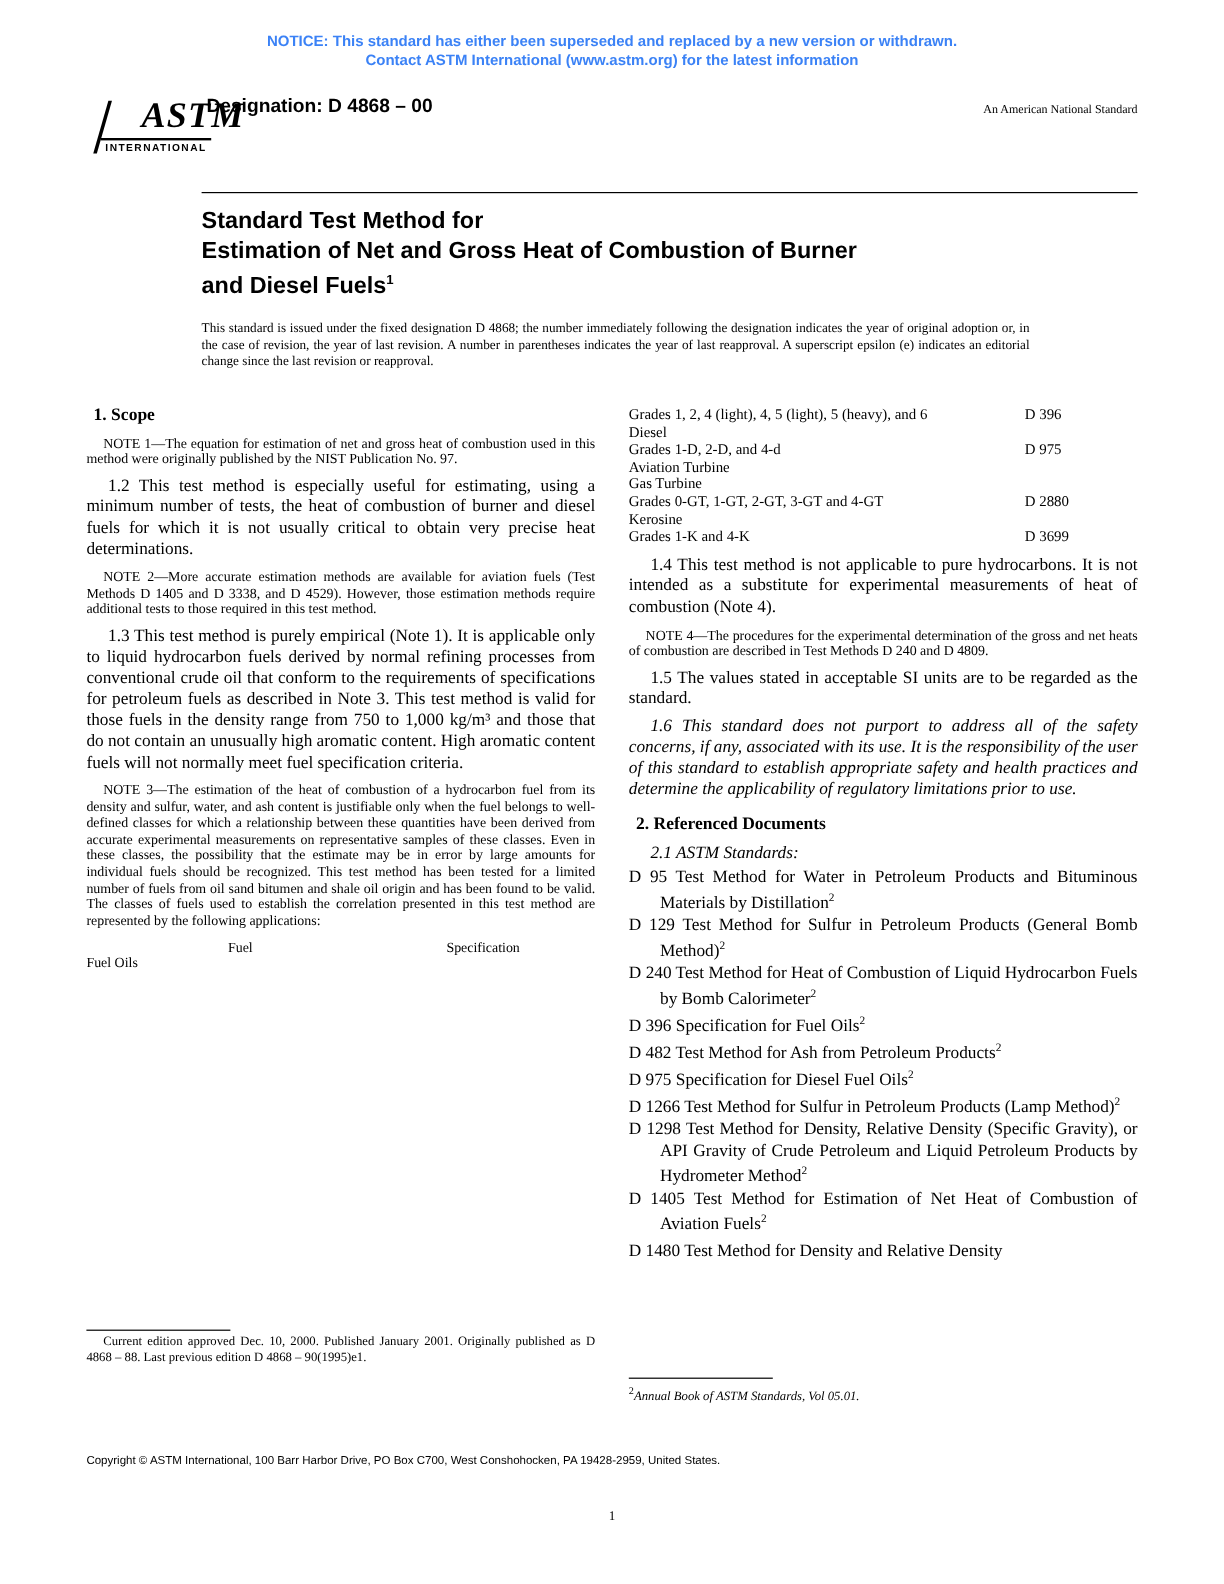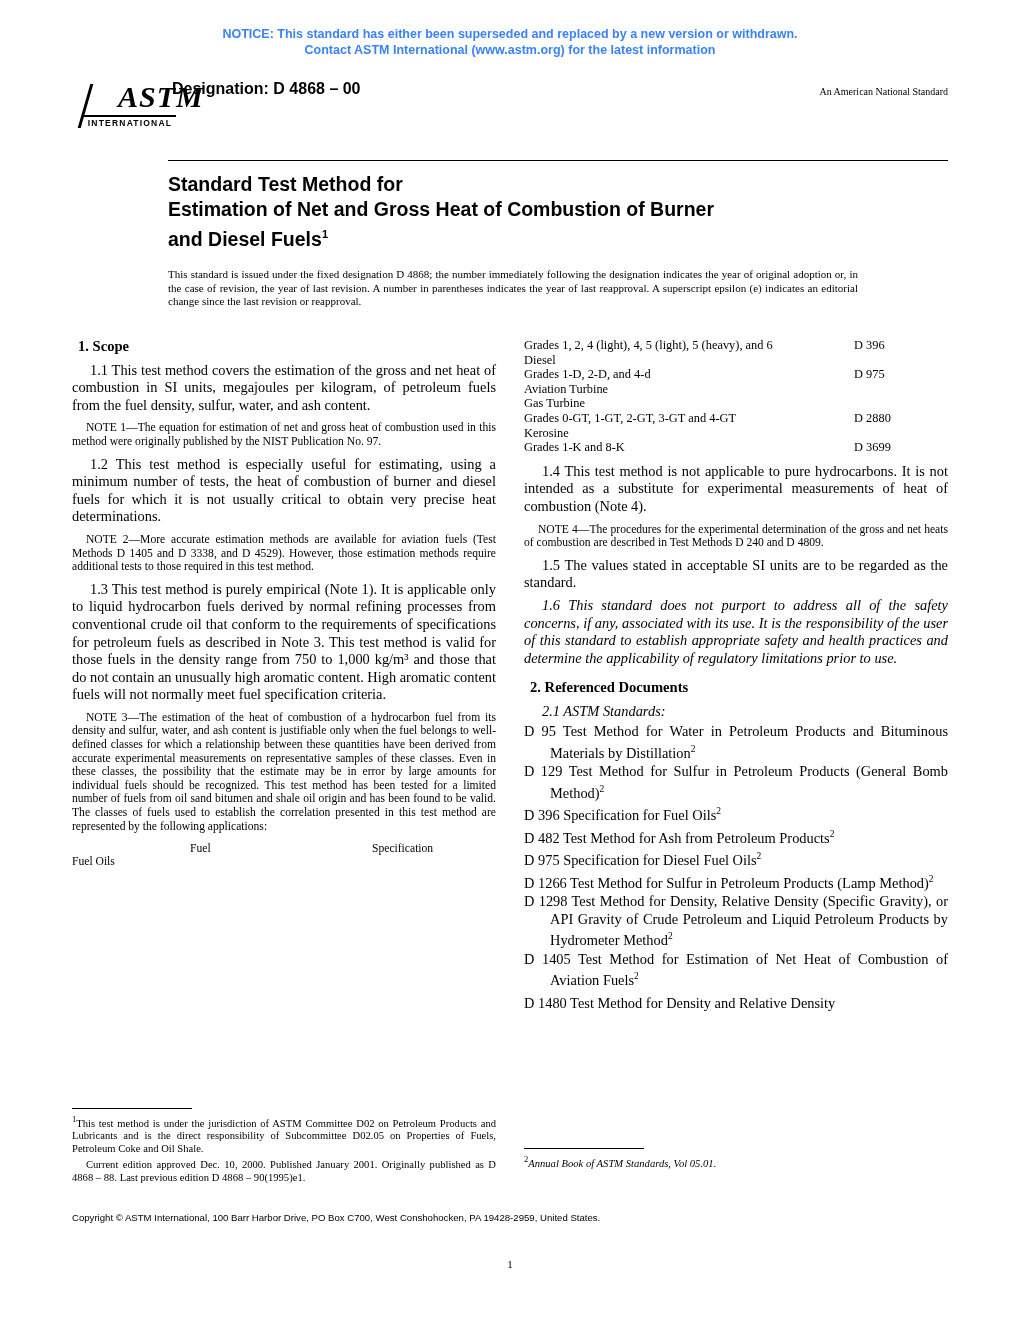--- a/index.html
+++ b/index.html
@@ -289,21 +289,20 @@
       <span>Standard Test Method for</span><br>
       <span>Estimation of Net and Gross Heat of Combustion of Burner</span><br>
       <span>and Diesel Fuels</span><sup>1</sup>
     </h1>
   </div>
 
   <div class="issued">This standard is issued under the fixed designation D 4868; the number immediately following the designation indicates the year of original adoption or, in the case of revision, the year of last revision. A number in parentheses indicates the year of last reapproval. A superscript epsilon (e) indicates an editorial change since the last revision or reapproval.</div>
 
   <div class="col col-left">
     <h2 class="sec">1.  Scope</h2>
-    <p class="para">1.1  This test method covers the estimation of the gross and net heat of combustion in SI units, megajoules per kilogram, of petroleum fuels from the fuel density, sulfur, water, and ash content.</p>
     <p class="note">NOTE 1—The equation for estimation of net and gross heat of combustion used in this method were originally published by the NIST Publication No. 97.</p>
     <p class="para">1.2  This test method is especially useful for estimating, using a minimum number of tests, the heat of combustion of burner and diesel fuels for which it is not usually critical to obtain very precise heat determinations.</p>
     <p class="note">NOTE 2—More accurate estimation methods are available for aviation fuels (Test Methods D 1405 and D 3338, and D 4529). However, those estimation methods require additional tests to those required in this test method.</p>
     <p class="para">1.3  This test method is purely empirical (Note 1). It is applicable only to liquid hydrocarbon fuels derived by normal refining processes from conventional crude oil that conform to the requirements of specifications for petroleum fuels as described in Note 3. This test method is valid for those fuels in the density range from 750 to 1,000 kg/m³ and those that do not contain an unusually high aromatic content. High aromatic content fuels will not normally meet fuel specification criteria.</p>
     <p class="note">NOTE 3—The estimation of the heat of combustion of a hydrocarbon fuel from its density and sulfur, water, and ash content is justifiable only when the fuel belongs to well-defined classes for which a relationship between these quantities have been derived from accurate experimental measurements on representative samples of these classes. Even in these classes, the possibility that the estimate may be in error by large amounts for individual fuels should be recognized. This test method has been tested for a limited number of fuels from oil sand bitumen and shale oil origin and has been found to be valid. The classes of fuels used to establish the correlation presented in this test method are represented by the following applications:</p>
     <div class="fuel-head">
       <span class="fh1">Fuel</span>
       <span class="fh2">Specification</span>
     </div>
     <div class="fuel-oils">Fuel Oils</div>
@@ -333,49 +332,49 @@
       </div>
       <div class="grade-row">
         <span>Grades 0-GT, 1-GT, 2-GT, 3-GT and 4-GT</span>
         <span class="spec">D 2880</span>
       </div>
       <div class="grade-row">
         <span>Kerosine</span>
         <span class="spec"></span>
       </div>
       <div class="grade-row">
-        <span>Grades 1-K and 8-K</span>
+        <span>Grades 1-K and 4-K</span>
         <span class="spec">D 3699</span>
       </div>
     </div>
 
     <p class="para" style="margin-top:8px">1.4  This test method is not applicable to pure hydrocarbons. It is not intended as a substitute for experimental measurements of heat of combustion (Note 4).</p>
     <p class="note">NOTE 4—The procedures for the experimental determination of the gross and net heats of combustion are described in Test Methods D 240 and D 4809.</p>
     <p class="para">1.5  The values stated in acceptable SI units are to be regarded as the standard.</p>
     <p class="para ital">1.6  This standard does not purport to address all of the safety concerns, if any, associated with its use. It is the responsibility of the user of this standard to establish appropriate safety and health practices and determine the applicability of regulatory limitations prior to use.</p>
 
     <h2 class="sec" style="margin-top:12px">2.  Referenced Documents</h2>
     <p class="std-head">2.1  ASTM Standards:</p>
 
     <div class="refs">
       <p class="refitem"><span>D 95  Test Method for Water in Petroleum Products and Bituminous Materials by Distillation</span><sup>2</sup></p>
       <p class="refitem"><span>D 129  Test Method for Sulfur in Petroleum Products (General Bomb Method)</span><sup>2</sup></p>
+      <p class="refitem"><span>D 240  Test Method for Heat of Combustion of Liquid Hydrocarbon Fuels by Bomb Calorimeter</span><sup>2</sup></p>
       <p class="refitem"><span>D 396  Specification for Fuel Oils</span><sup>2</sup></p>
       <p class="refitem"><span>D 482  Test Method for Ash from Petroleum Products</span><sup>2</sup></p>
       <p class="refitem"><span>D 975  Specification for Diesel Fuel Oils</span><sup>2</sup></p>
       <p class="refitem"><span>D 1266  Test Method for Sulfur in Petroleum Products (Lamp Method)</span><sup>2</sup></p>
       <p class="refitem"><span>D 1298  Test Method for Density, Relative Density (Specific Gravity), or API Gravity of Crude Petroleum and Liquid Petroleum Products by Hydrometer Method</span><sup>2</sup></p>
       <p class="refitem"><span>D 1405  Test Method for Estimation of Net Heat of Combustion of Aviation Fuels</span><sup>2</sup></p>
       <p class="refitem"><span>D 1480  Test Method for Density and Relative Density</span><sup></sup></p>
     </div>
   </div>
 
   <div class="fn fn-left">
     <div class="fn-rule"></div>
-    <p><sup>1</sup><span>This test method is under the jurisdiction of ASTM Committee D02 on Petroleum Products and Lubricants and is the direct responsibility of Subcommittee D02.05 on Properties of Fuels, Petroleum Coke and Oil Shale.</span></p>
     <p style="text-indent:14px">Current edition approved Dec. 10, 2000. Published January 2001. Originally published as D 4868 – 88. Last previous edition D 4868 – 90(1995)e1.</p>
   </div>
 
   <div class="fn fn-right">
     <div class="fn-rule"></div>
     <p><sup>2</sup><span class="ital">Annual Book of ASTM Standards, Vol 05.01.</span></p>
   </div>
 
   <div class="copyright">Copyright © ASTM International, 100 Barr Harbor Drive, PO Box C700, West Conshohocken, PA 19428-2959, United States.</div>
   <div class="pagenum">1</div>

